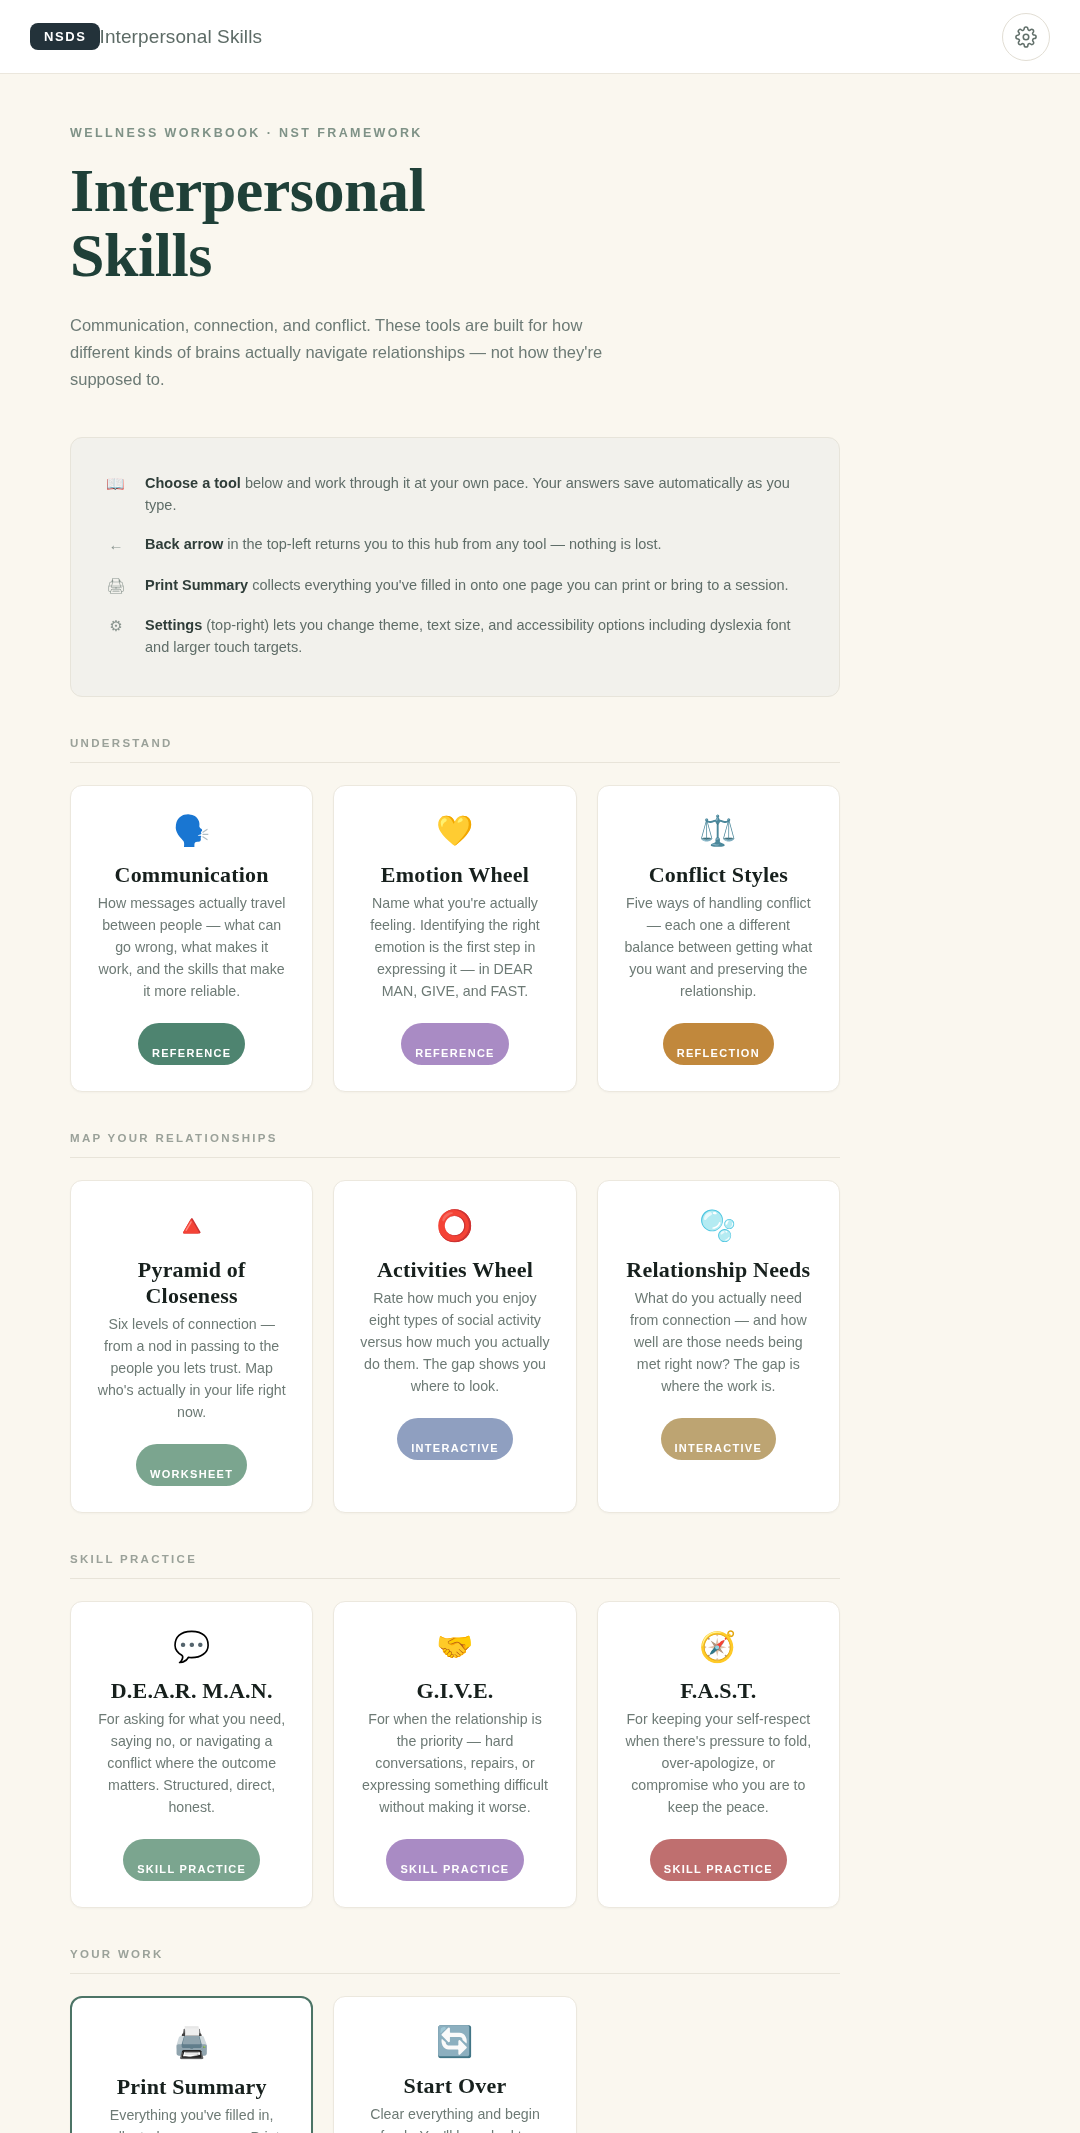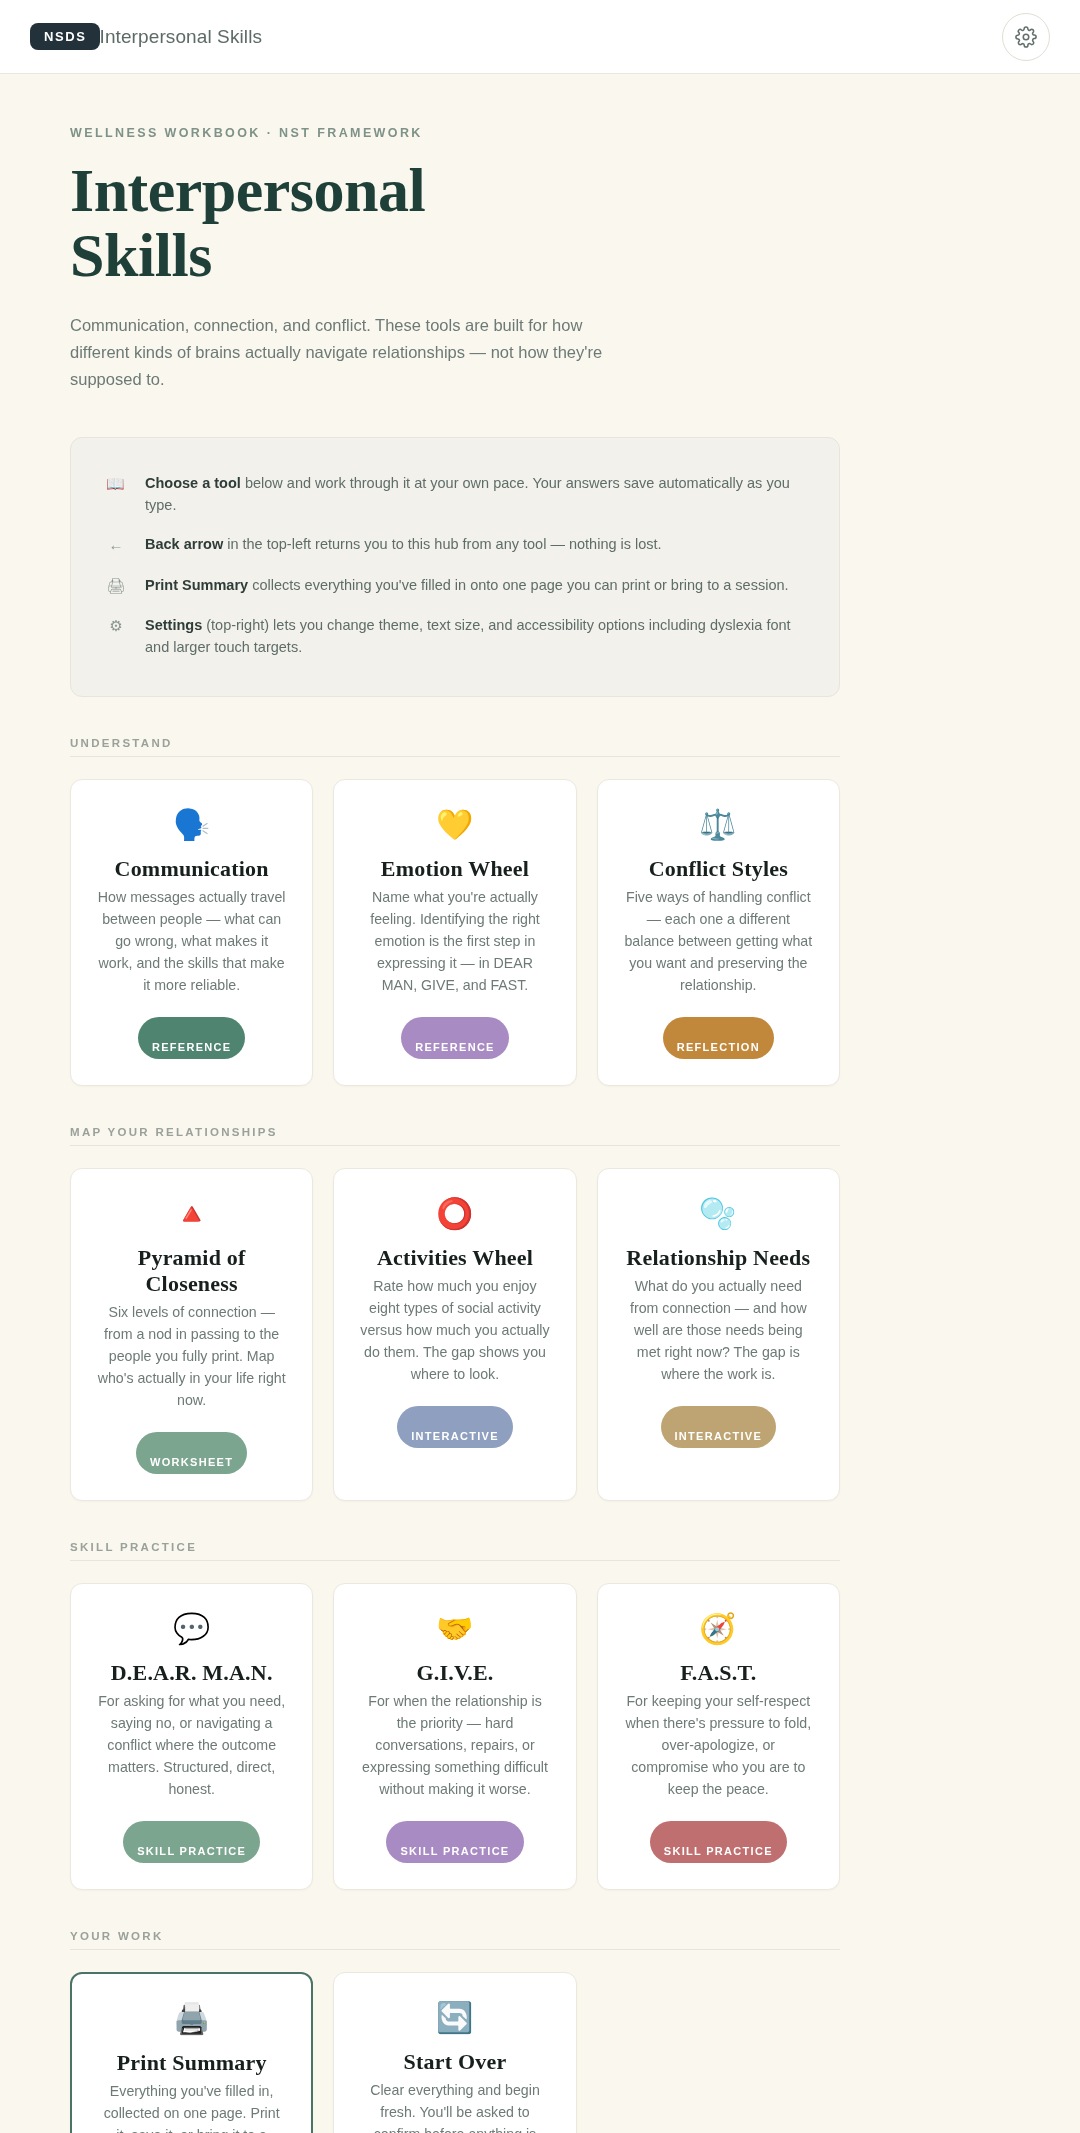--- a/index.html
+++ b/index.html
@@ -103,21 +103,21 @@
   }
   .howto-row b{color:#2f3d39;font-weight:700;}
 
   
   .section{margin-top:40px;}
   .section-label{
     font-size:11.5px;
     font-weight:700;
     letter-spacing:2.3px;
     color:#9aa199;
-    padding-bottom:7px;
+    padding-bottom:13px;
     border-bottom:1px solid #e8e4d9;
   }
   .grid{
     margin-top:22px;
     display:grid;
     grid-template-columns:repeat(3,1fr);
     gap:20px;
   }
   .grid.two{grid-template-columns:repeat(3,1fr);}
   .grid.two .card:nth-child(3){visibility:hidden;}
@@ -235,21 +235,21 @@
             <span class="badge" style="background: rgb(193, 136, 60);">REFLECTION</span>
           </div>
         </div>
       </div>
       <div class="section">
         <div class="section-label">MAP YOUR RELATIONSHIPS</div>
         <div class="grid">
           <div class="card">
             <div class="card-icon">🔺</div>
             <div class="card-title">Pyramid of Closeness</div>
-            <div class="card-desc">Six levels of connection — from a nod in passing to the people you fully print. Map who's actually in your life right now.</div>
+            <div class="card-desc">Six levels of connection — from a nod in passing to the people you lets trust. Map who's actually in your life right now.</div>
             <span class="badge" style="background: rgb(123, 165, 143);">WORKSHEET</span>
           </div>
           <div class="card">
             <div class="card-icon">⭕</div>
             <div class="card-title">Activities Wheel</div>
             <div class="card-desc">Rate how much you enjoy eight types of social activity versus how much you actually do them. The gap shows you where to look.</div>
             <span class="badge" style="background: rgb(143, 159, 192);">INTERACTIVE</span>
           </div>
           <div class="card">
             <div class="card-icon">🫧</div>

